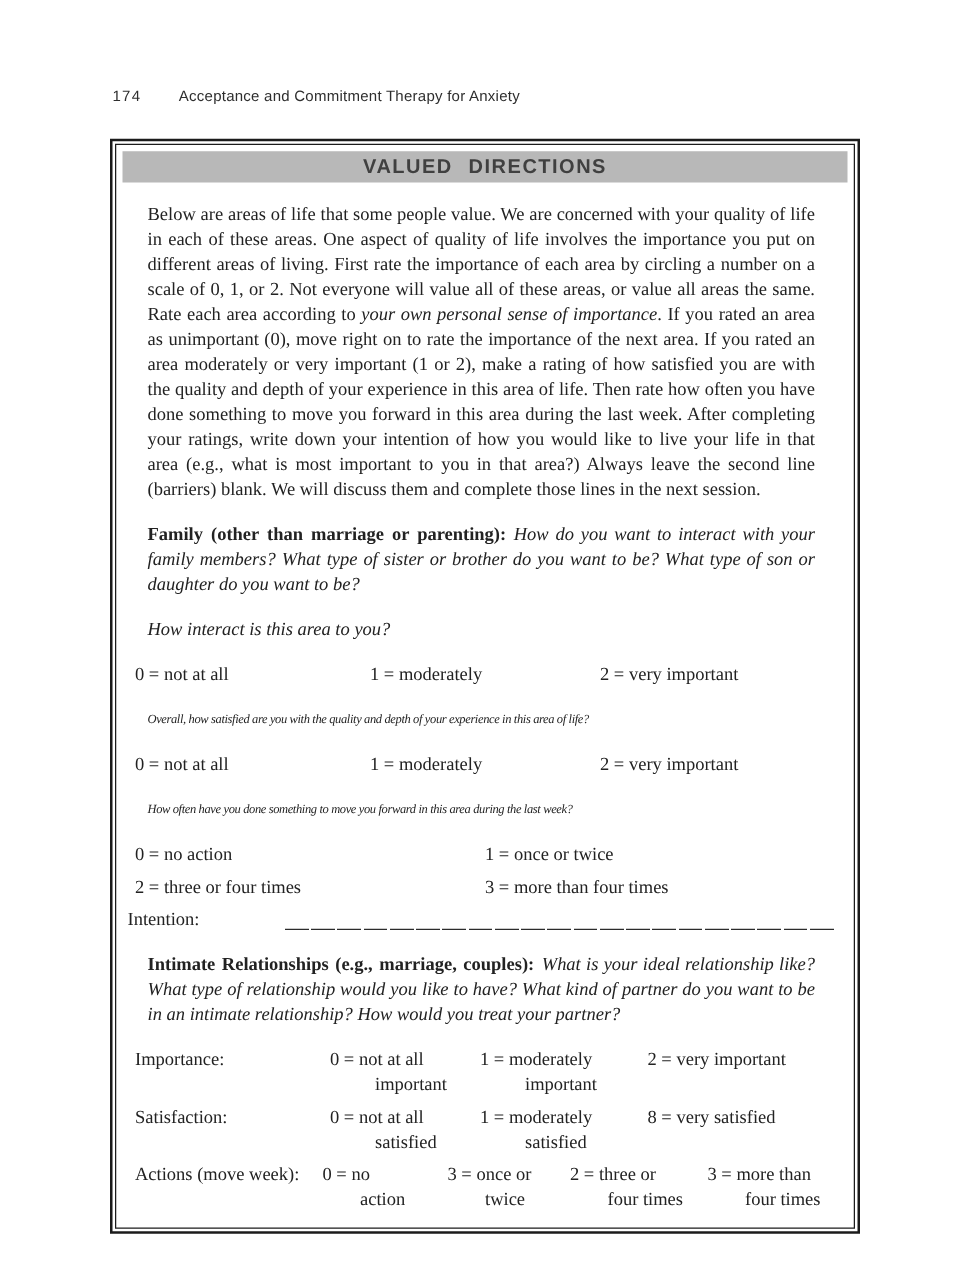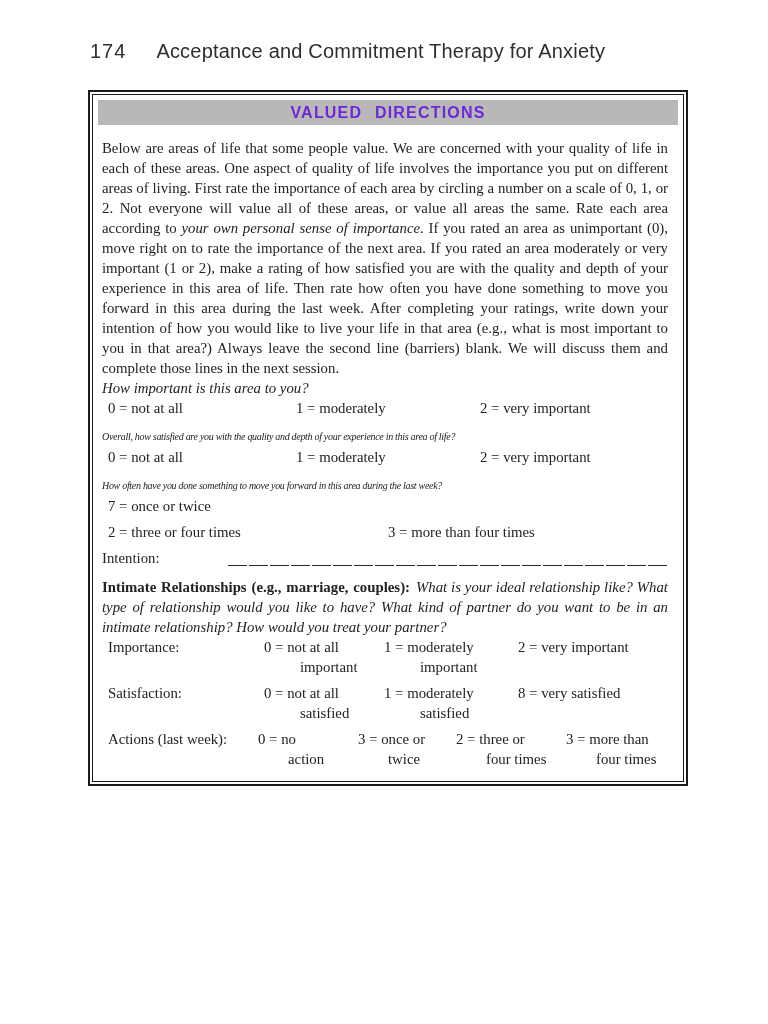--- a/index.html
+++ b/index.html
@@ -6,24 +6,25 @@
   body{
     width:768px;height:1024px;
     background:#ffffff;
     font-family:"Liberation Serif", serif;
     color:#222;
     overflow:hidden;
   }
   .page{padding:40px 80px 0 88px;}
   .running-head{
     font-family:"Liberation Sans", sans-serif;
-    font-size:20px;color:#2e2e2e;
+    font-size:12px;color:#2e2e2e;
     display:flex;align-items:baseline;gap:30px;
     margin-bottom:27px;padding-left:2px;
     letter-spacing:.2px;
+    margin-top:30px;
   }
   .page-num{letter-spacing:1px;}
 
   .form-outer{
     width:592px;
     border:2px solid #1b1b1b;
     padding:2px;
     background:#fff;
   }
   .form-inner{
@@ -31,30 +32,30 @@
     padding:5px 5px 12px 5px;
   }
   .title-bar{
     background:#b8b8b8;
     text-align:center;
     font-family:"Liberation Sans", sans-serif;
     font-weight:bold;
     font-size:16px;
     letter-spacing:1.2px;
     word-spacing:7px;
-    color:#6d28d9;
+    color:#404040;
     padding:4px 0 3px;
     margin-bottom:13px;
   }
   .content{
     padding:0 10px 0 4px;
     font-size:14.8px;
     line-height:20px;
   }
-  .content p{margin:0;}
+  .content p{margin:16px;}
   .jtext{text-align:justify;}
   .intro{margin-bottom:10px;}
   .sec-head{margin-bottom:8px;}
   .sec-head b{margin-right:6px;word-spacing:1px;}
   .sec-head i{font-style:italic;}
   .q{font-style:italic;margin-bottom:5px;}
   .q-long{
     font-style:italic;
     font-size:10px;
     letter-spacing:-.3px;
@@ -99,38 +100,40 @@
     <div class="form-inner">
 
       <div class="title-bar">
         <span>VALUED DIRECTIONS</span>
       </div>
 
       <div class="content">
 
         <p class="jtext intro"><span>Below are areas of life that some people value. We are concerned with your quality of life in each of these areas. One aspect of quality of life involves the importance you put on different areas of living. First rate the importance of each area by circling a number on a scale of 0, 1, or 2. Not everyone will value all of these areas, or value all areas the same. Rate each area according to </span><i>your own personal sense of importance</i><span>. If you rated an area as unimportant (0), move right on to rate the importance of the next area. If you rated an area moderately or very important (1 or 2), make a rating of how satisfied you are with the quality and depth of your experience in this area of life. Then rate how often you have done something to move you forward in this area during the last week. After completing your ratings, write down your intention of how you would like to live your life in that area (e.g., what is most important to you in that area?) Always leave the second line (barriers) blank. We will discuss them and complete those lines in the next session.</span></p>
 
-
-        <p class="q">How important is this area to you?</p>
+        <p class="jtext sec-head"><b>Family (other than marriage or parenting):</b><i>How do you want to interact with your family members? What type of sister or brother do you want to be? What type of son or daughter do you want to be?</i></p>
+
+        <p class="q">How interact is this area to you?</p>
         <div class="scale3">
           <span>0 = not at all</span>
           <span>1 = moderately</span>
           <span>2 = very important</span>
         </div>
 
         <p class="q-long">Overall, how satisfied are you with the quality and depth of your experience in this area of life?</p>
         <div class="scale3">
           <span>0 = not at all</span>
           <span>1 = moderately</span>
           <span>2 = very important</span>
         </div>
 
         <p class="q-long">How often have you done something to move you forward in this area during the last week?</p>
         <div class="scale2">
-          <span>7 = once or twice</span>
+          <span>0 = no action</span>
+          <span>1 = once or twice</span>
         </div>
         <div class="scale2">
           <span>2 = three or four times</span>
           <span>3 = more than four times</span>
         </div>
 
         <div class="fill-row">
           <span class="fill-label">Intention:</span>
           <span class="blank-line"></span>
         </div>
@@ -163,21 +166,21 @@
             <div>1 = moderately</div>
             <div class="l2">satisfied</div>
           </div>
           <div class="opt-cell">
             <div>8 = very satisfied</div>
             <div class="l2"></div>
           </div>
         </div>
 
         <div class="opt-row r4">
-          <span>Actions (last week):</span>
+          <span>Actions (move week):</span>
           <div class="opt-cell">
             <div>0 = no</div>
             <div class="l2">action</div>
           </div>
           <div class="opt-cell">
             <div>3 = once or</div>
             <div class="l2">twice</div>
           </div>
           <div class="opt-cell">
             <div>2 = three or</div>

